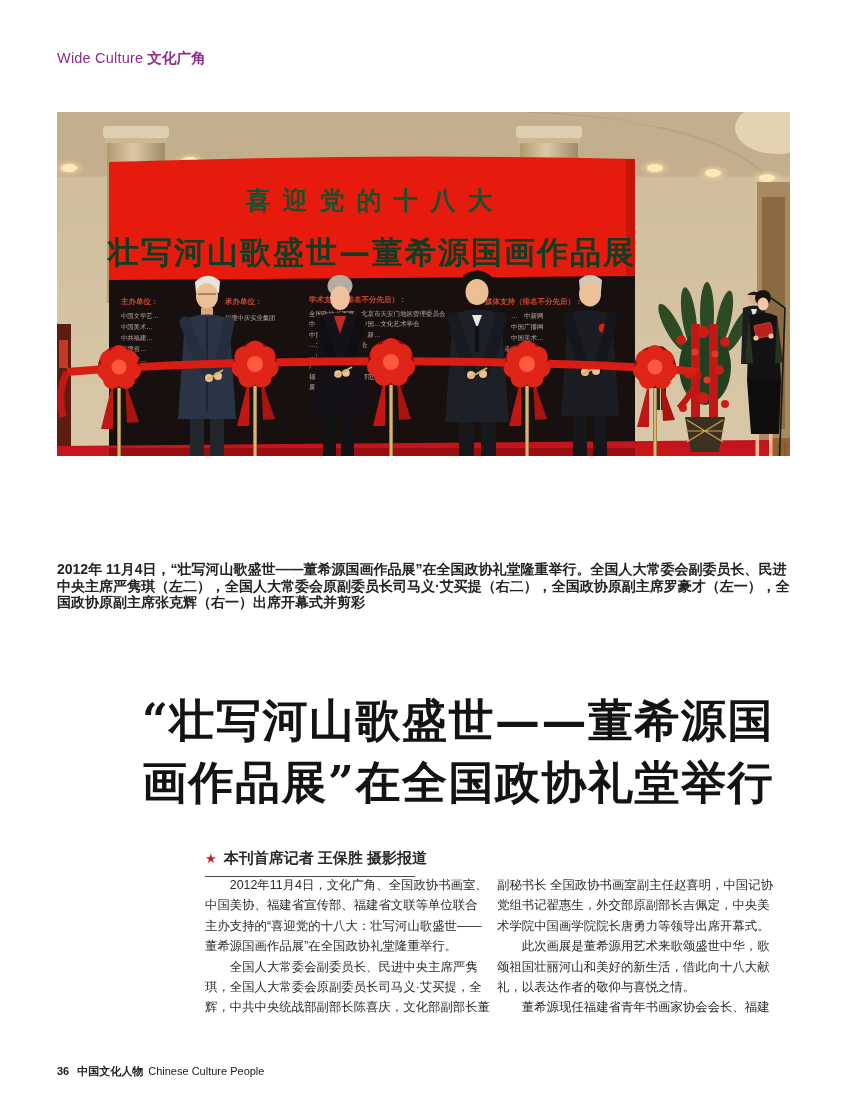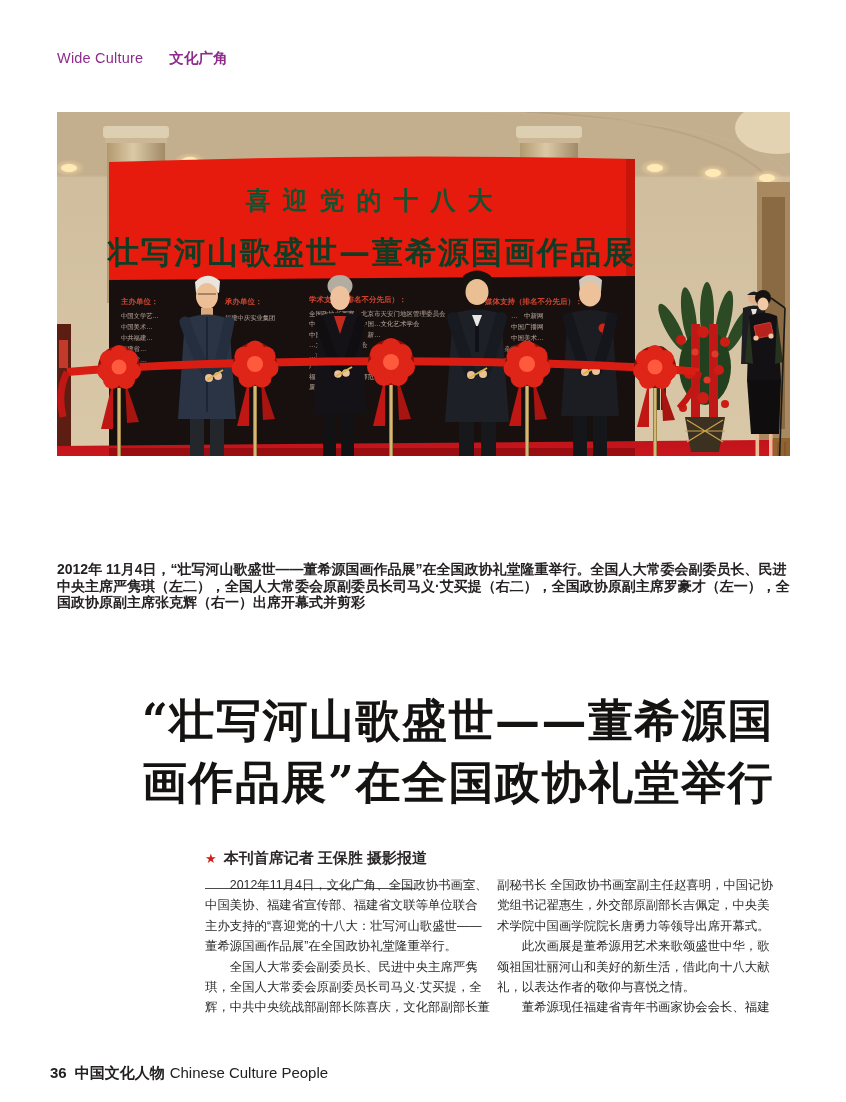--- a/index.html
+++ b/index.html
@@ -1,35 +1,35 @@
 <!DOCTYPE html>
 <html lang="zh"><head>
 <meta charset="utf-8">
 <style>
   html,body{margin:0;padding:0;background:#ffffff;}
   .page{position:relative;width:846px;height:1102px;background:#ffffff;overflow:hidden;
         font-family:"Liberation Sans","DejaVu Sans",sans-serif;color:#231f20;}
   .mag-header{position:absolute;left:57px;top:49px;font-size:14.5px;color:#8e2b8c;letter-spacing:.2px;}
-  .mag-header .zh{font-weight:bold;margin-left:26px;}
+  .mag-header .zh{font-weight:bold;margin-left:4px;}
   .photo-wrap{position:absolute;left:57px;top:112px;width:733px;height:344px;overflow:hidden;}
   .photo-caption{position:absolute;left:57px;top:561px;width:734px;font-size:14px;line-height:16.5px;
         font-weight:bold;color:#262223;}
   .article-title{position:absolute;right:72px;top:690px;width:700px;text-align:right;
         font-family:"DejaVu Serif","Liberation Serif",serif;font-weight:bold;color:#151312;
         font-size:45px;line-height:62px;letter-spacing:1.5px;}
-  .byline{position:absolute;left:205px;top:849px;width:210px;padding-bottom:20px;
+  .byline{position:absolute;left:205px;top:849px;width:210px;padding-bottom:8px;
         border-bottom:1.5px solid #4c4a4a;font-size:15px;font-weight:bold;color:#2b2829;white-space:nowrap;}
   .byline .star{color:#cf2018;margin-right:7px;font-size:13px;}
   .cols{position:absolute;top:875px;left:0;width:846px;}
   .col{position:absolute;top:0;width:278px;font-size:12.4px;line-height:20.4px;color:#2b2a2a;}
   .col-left{left:205px;}
   .col-right{left:497px;}
   .bodyline{white-space:nowrap;}
   .bodyline.indent{text-indent:2em;}
-  .mag-footer{position:absolute;left:50px;top:1064px;font-size:15px;color:#242021;}
+  .mag-footer{position:absolute;left:57px;top:1064px;font-size:11px;color:#242021;}
   .mag-footer .num{font-weight:bold;margin-right:8px;}
   .mag-footer .zh{font-weight:bold;margin-right:5px;}
   svg text{font-family:"Liberation Sans","DejaVu Sans",sans-serif;}
   svg text.callig{font-family:"DejaVu Serif","Liberation Serif",serif;font-weight:bold;}
 </style>
 </head>
 <body>
 
 <div class="page">
 

